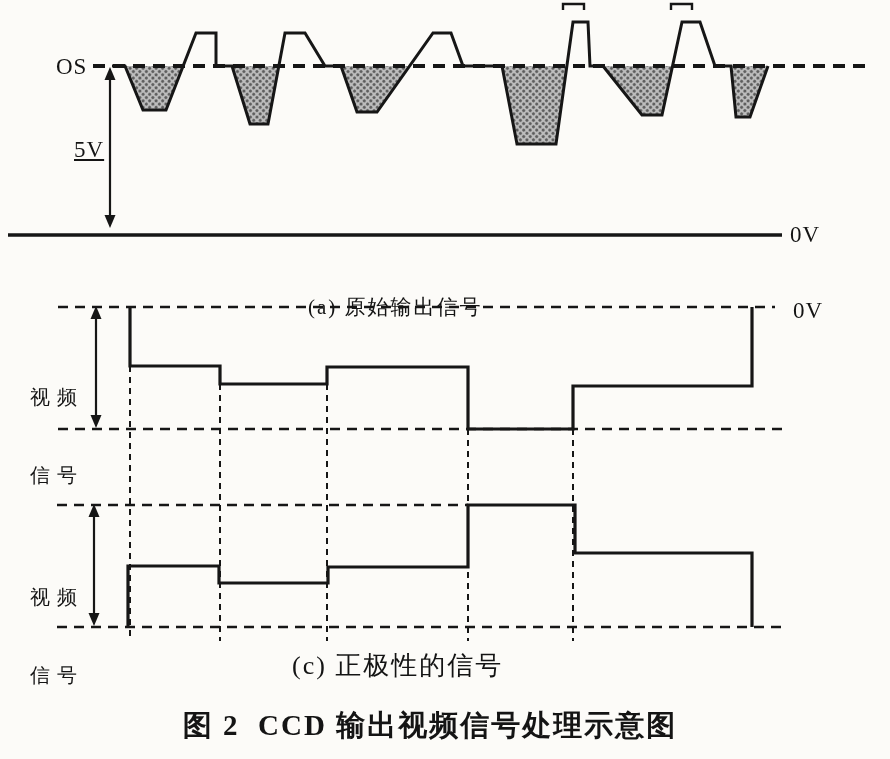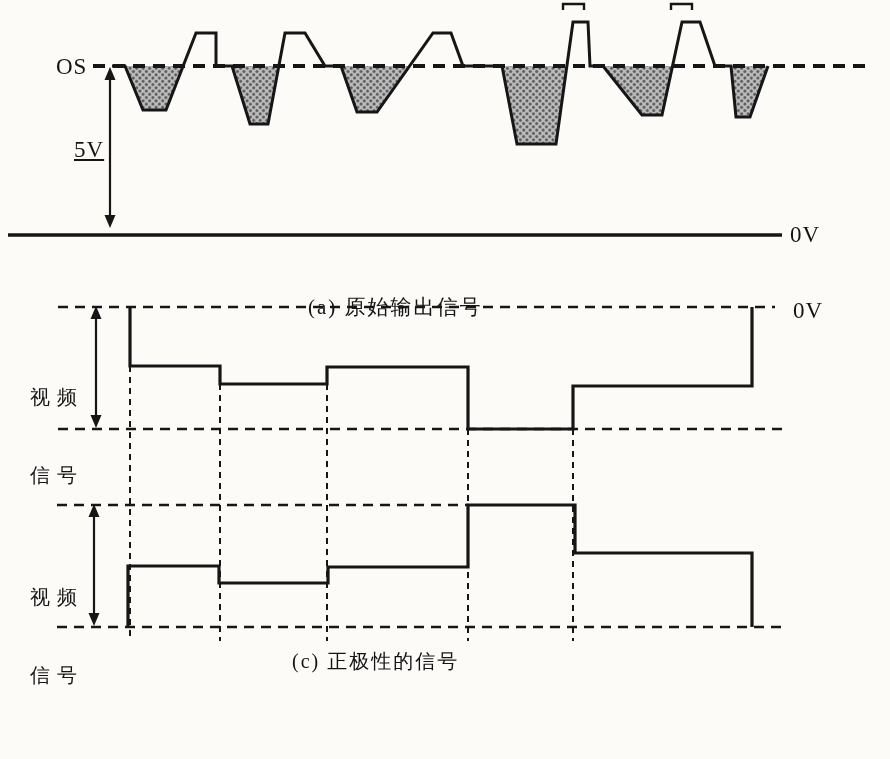--- a/index.html
+++ b/index.html
@@ -97,15 +97,16 @@
   <div class="lbl sig-name" style="left:793px;top:298px;">0V</div>
   <div class="lbl cn-axis" style="left:22px;top:332px;">
     <div>视频</div>
     <div>信号</div>
   </div>
 
   <div class="lbl cn-axis" style="left:22px;top:532px;">
     <div>视频</div>
     <div>信号</div>
   </div>
-  <div class="lbl caption" style="left:292px;top:648px;font-size:20px;">(c) 正极性的信号</div>
+  <div class="lbl caption" style="left:292px;top:648px;font-size:26px;">(c) 正极性的信号</div>
 
+  <div class="lbl fig-title" style="left:0;top:706px;width:860px;text-align:center;">图 2  CCD 输出视频信号处理示意图</div>
 </div>
 
 </body></html>

